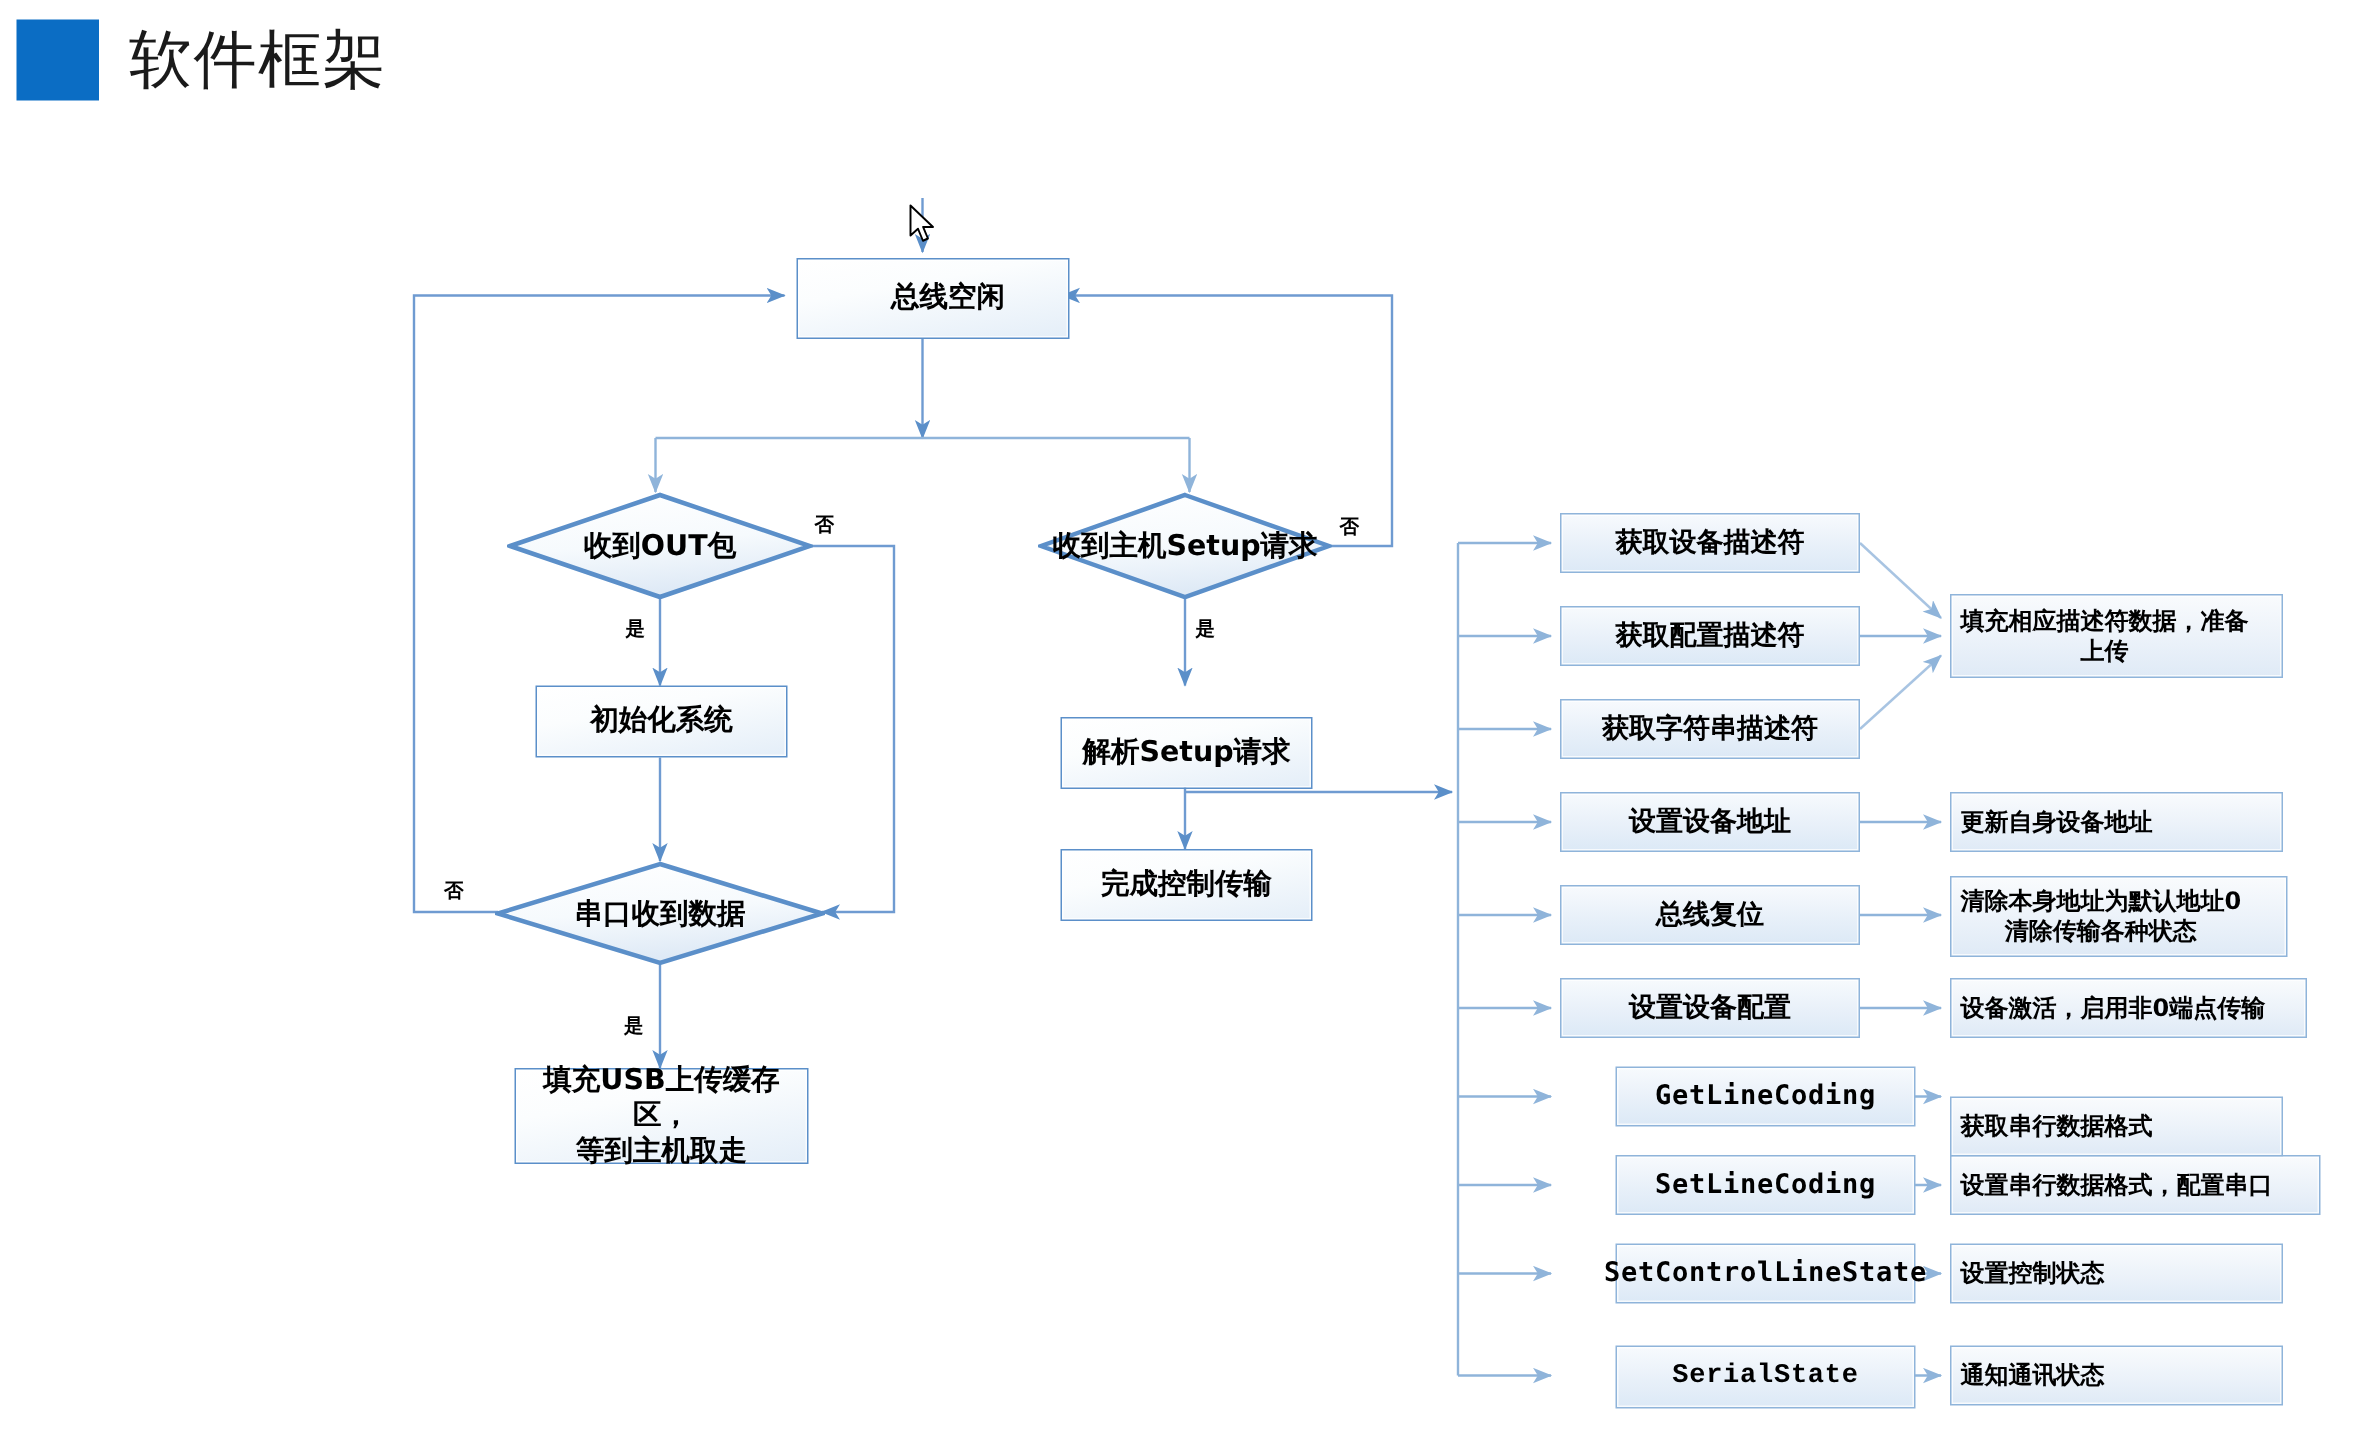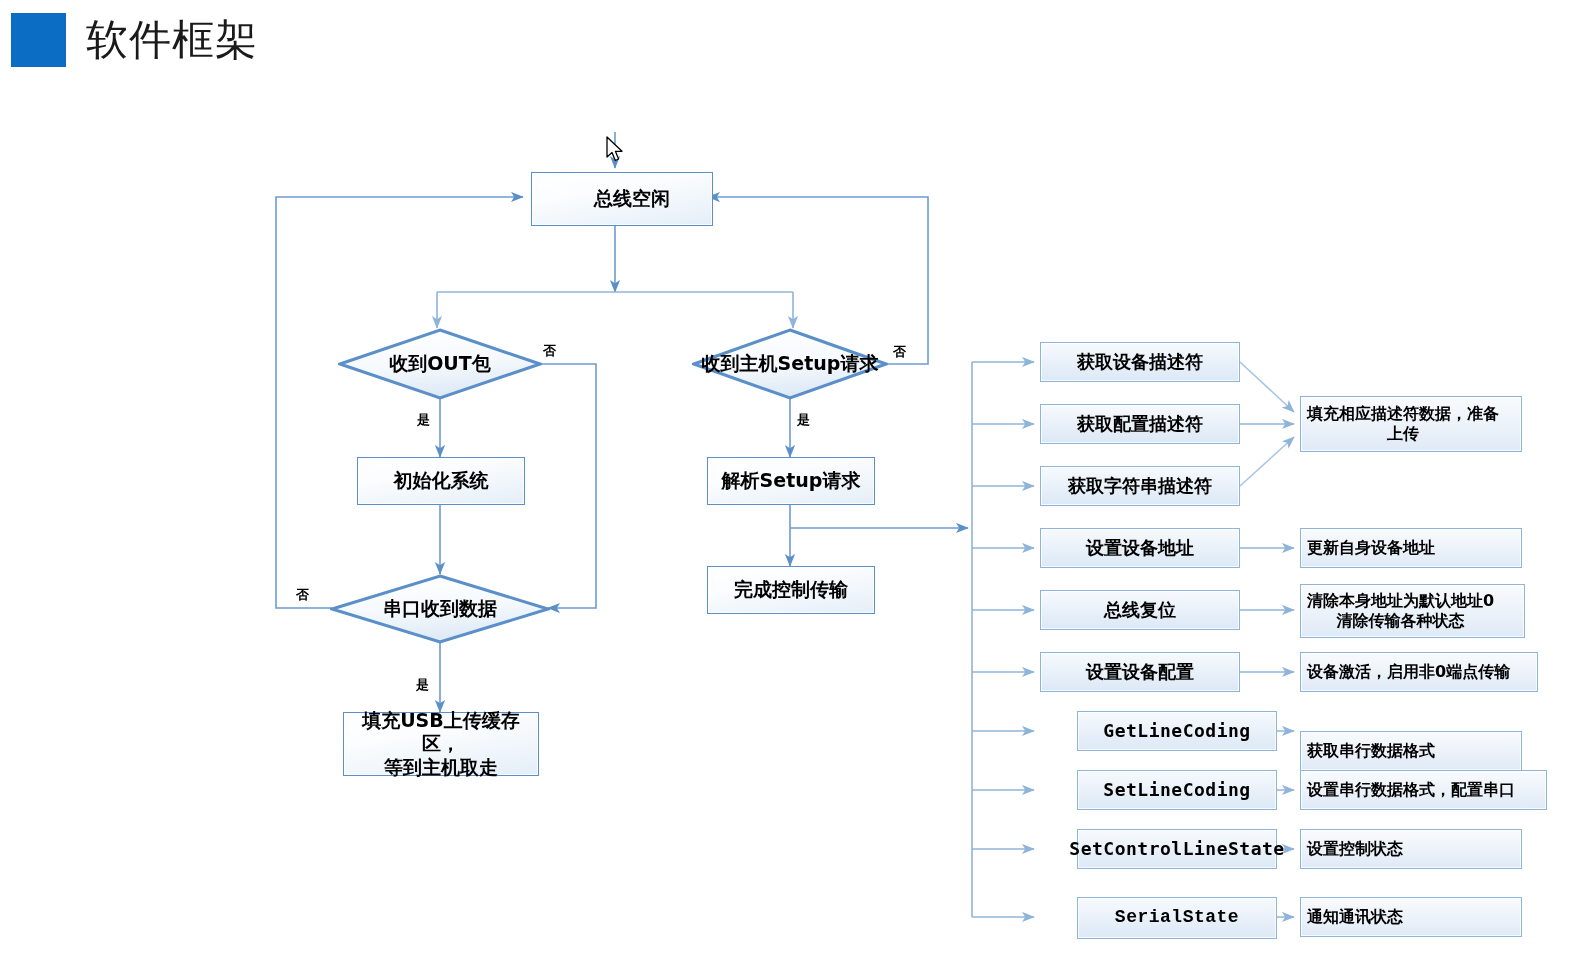--- a/index.html
+++ b/index.html
@@ -243,21 +243,21 @@
           <stop offset="0%" stop-color="#ffffff"></stop>
           <stop offset="55%" stop-color="#f6fafd"></stop>
           <stop offset="100%" stop-color="#dfeaf6"></stop>
         </linearGradient>
       </defs>
       <polygon points="98,2 194,36 98,70 2,36" fill="url(#dg3)" stroke="#5b8fc9" stroke-width="3"></polygon>
     </svg>
     <div class="dlbl">收到主机Setup请求</div>
   </div>
 
-  <div class="node proc" style="left:707px; top:457px; width:168px; height:48px;">
+  <div class="node proc" style="left:707px; top:478px; width:168px; height:48px;">
     <span class="lbl">解析Setup请求</span>
   </div>
 
   <div class="node proc" style="left:707px; top:566px; width:168px; height:48px;">
     <span class="lbl">完成控制传输</span>
   </div>
 
   <div class="edge-label" style="left:543px; top:344px;">否</div>
   <div class="edge-label" style="left:417px; top:413px;">是</div>
   <div class="edge-label" style="left:296px; top:588px;">否</div>

